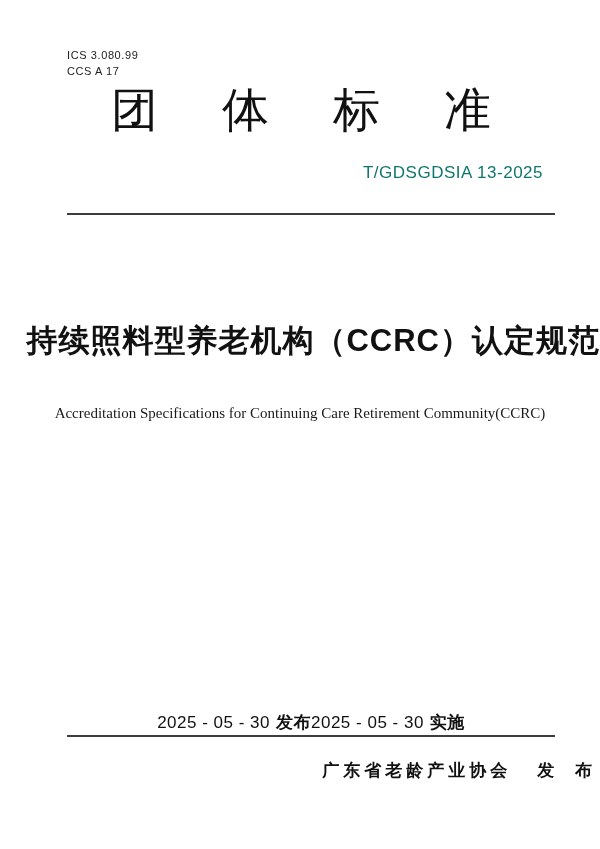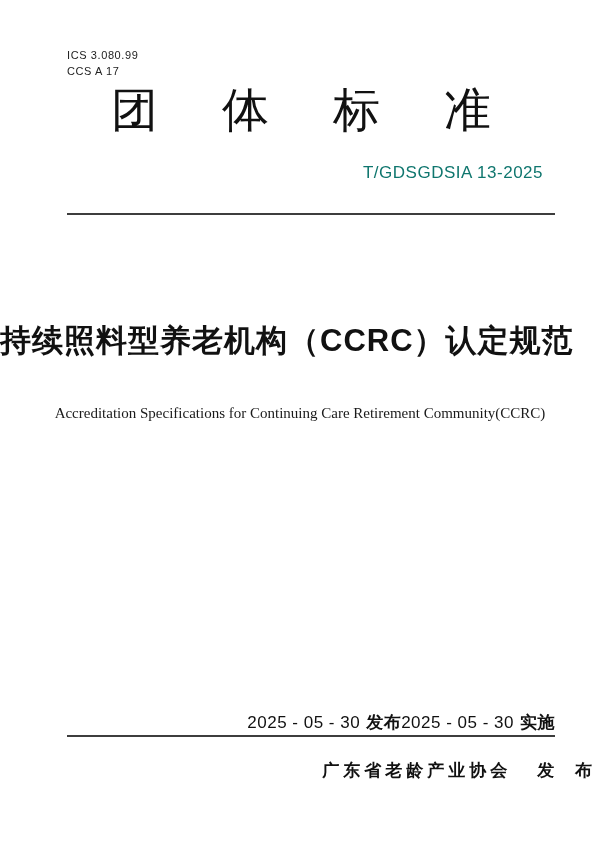--- a/index.html
+++ b/index.html
@@ -56,21 +56,21 @@
     background: #3d3d3d;
   }
   .rule-top { top: 213px; }
   .rule-bottom { top: 735px; }
   .title-zh {
     position: absolute;
     top: 320px;
     left: 0;
     width: 100%;
     margin: 0;
-    text-align: left;
+    text-align: right;
     font-size: 31px;
     font-weight: 700;
     letter-spacing: 1px;
     color: #111111;
   }
   .title-en {
     position: absolute;
     top: 405px;
     left: 0;
     width: 100%;
@@ -78,21 +78,21 @@
     font-size: 15px;
     font-family: "Liberation Serif", serif;
     color: #1a1a1a;
   }
   .dates-row {
     position: absolute;
     top: 711px;
     left: 67px;
     width: 488px;
     display: flex;
-    justify-content: flex-end;
+    justify-content: center;
     font-size: 17px;
     font-weight: 500;
     color: #111111;
     letter-spacing: 0.5px;
   }
   .date-label {
     margin-left: 6px;
     font-weight: 600;
   }
   .publisher-row {

